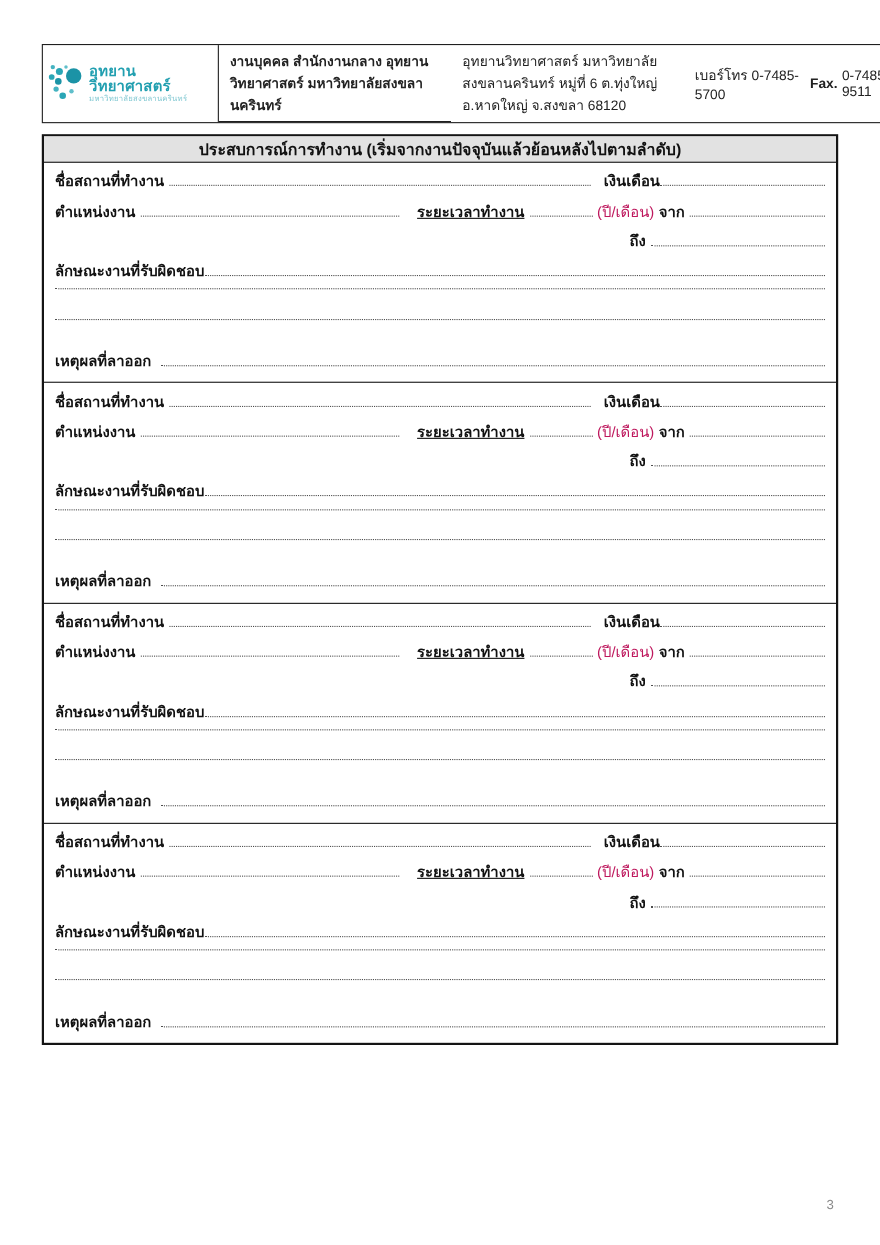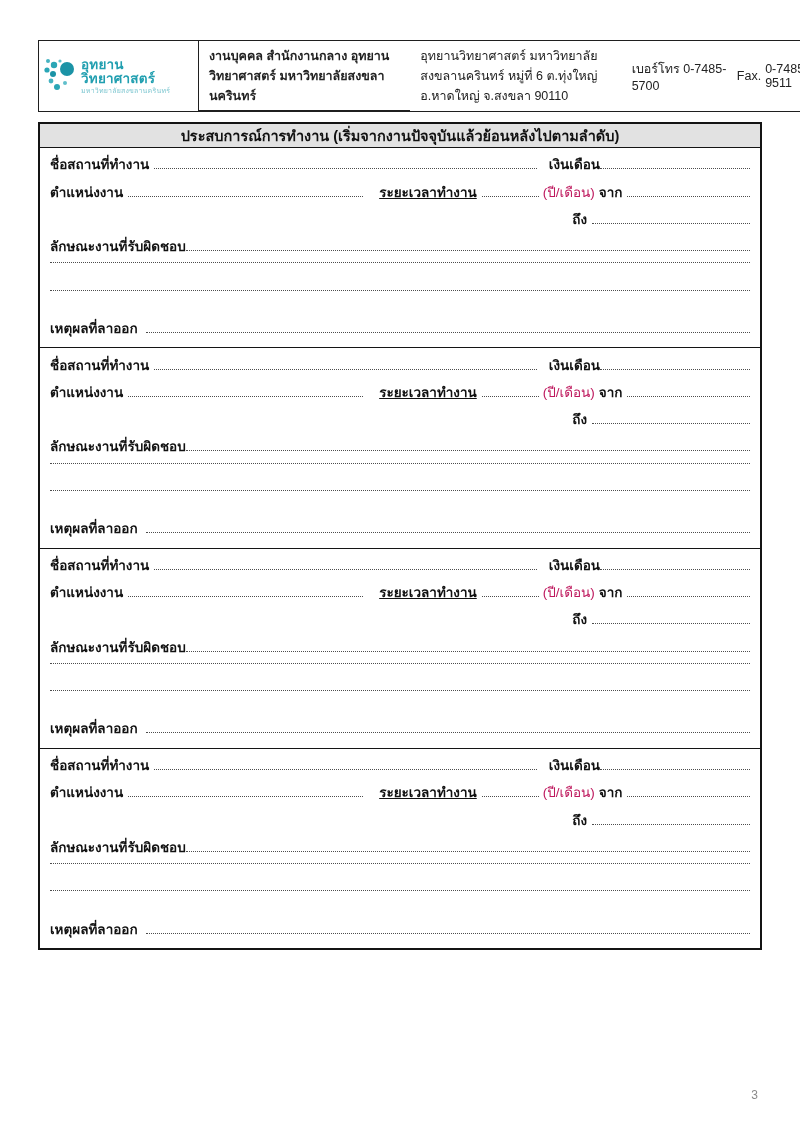--- a/index.html
+++ b/index.html
@@ -25,21 +25,21 @@
   .logo-icon { flex:0 0 auto; }
   .logo-text { display:flex; flex-direction:column; line-height:1.05; }
   .logo-title { font-size:13.5px; font-weight:bold; color:#219fb0; letter-spacing:.2px; }
   .logo-sub   { font-size:7px;  color:#7fc7d1; margin-top:1px; letter-spacing:.2px; }
   .header-info { flex:1; display:flex; flex-direction:row; }
   .hrow {
     flex:1; display:flex; align-items:center; padding:0 10px;
     font-size:12.5px; color:#222; gap:4px;
   }
   .hrow-bold { font-weight:bold; border-bottom:1.2px solid #1f1f1f; font-size:12.5px; }
-  .bold { font-weight:normal; }
+  .bold { font-weight:bold; }
 
   
   .form-box {
     position:absolute; left:38px; top:122px; width:724px; height:828px;
     border:2px solid #141414; display:flex; flex-direction:column; background:#fff;
   }
   .form-title {
     height:24px; background:#e2e2e2; border-bottom:1.5px solid #141414;
     display:flex; align-items:center; justify-content:center;
     font-size:14.5px; font-weight:bold; color:#111;
@@ -93,21 +93,21 @@
         <circle cx="22" cy="26" r="2" fill="#60bfcb"></circle>
         <circle cx="17" cy="4" r="1.6" fill="#60bfcb"></circle>
       </svg>
       <div class="logo-text">
         <div class="logo-title">อุทยานวิทยาศาสตร์</div>
         <div class="logo-sub">มหาวิทยาลัยสงขลานครินทร์</div>
       </div>
     </div>
     <div class="header-info">
       <div class="hrow hrow-bold">งานบุคคล สำนักงานกลาง อุทยานวิทยาศาสตร์ มหาวิทยาลัยสงขลานครินทร์</div>
-      <div class="hrow">อุทยานวิทยาศาสตร์ มหาวิทยาลัยสงขลานครินทร์ หมู่ที่ 6 ต.ทุ่งใหญ่ อ.หาดใหญ่ จ.สงขลา 90110</div>
+      <div class="hrow">อุทยานวิทยาศาสตร์ มหาวิทยาลัยสงขลานครินทร์ หมู่ที่ 6 ต.ทุ่งใหญ่ อ.หาดใหญ่ จ.สงขลา 68120</div>
       <div class="hrow">
         <span>เบอร์โทร 0-7485-5700</span>
         <span class="bold">Fax.</span>
         <span>0-7485-9511</span>
       </div>
     </div>
   </div>
 
   <div class="form-box">
     <div class="form-title">ประสบการณ์การทำงาน (เริ่มจากงานปัจจุบันแล้วย้อนหลังไปตามลำดับ)</div>

